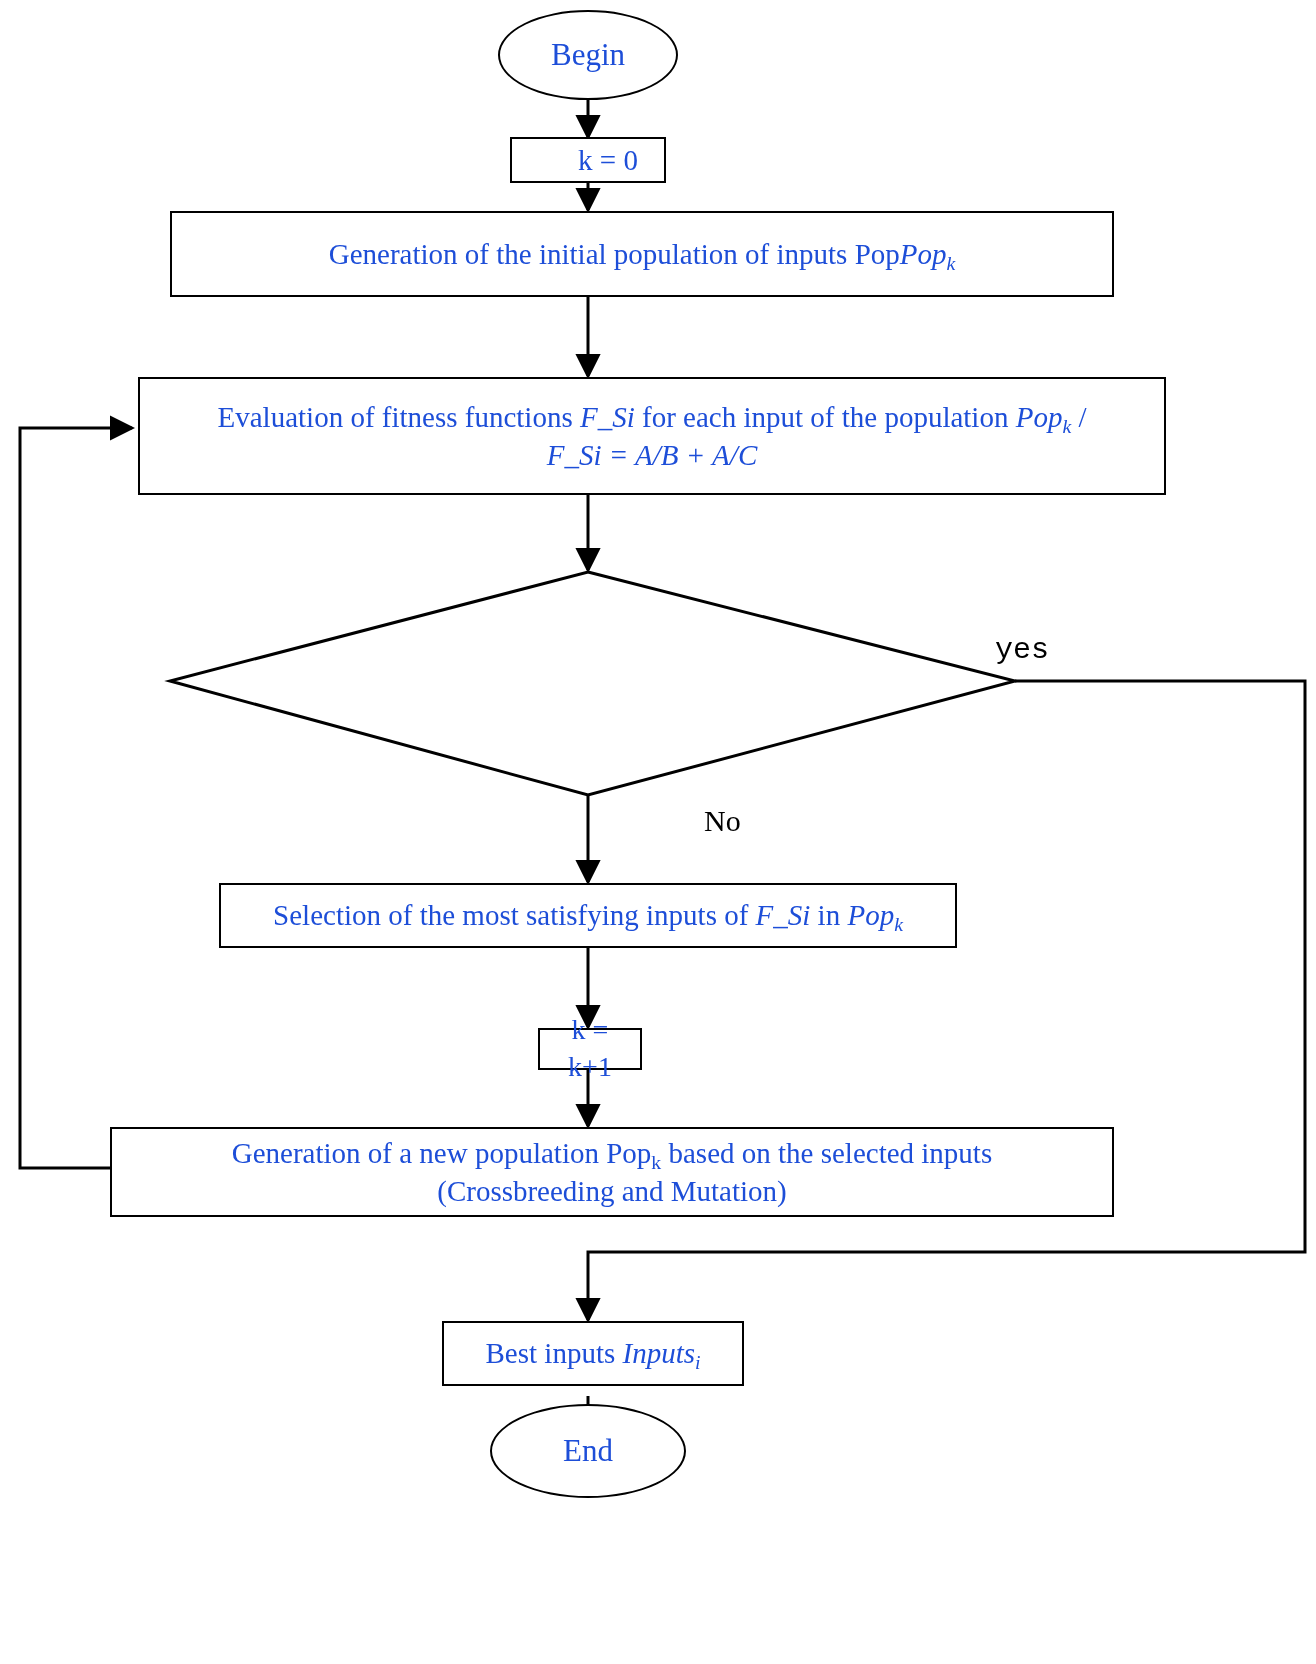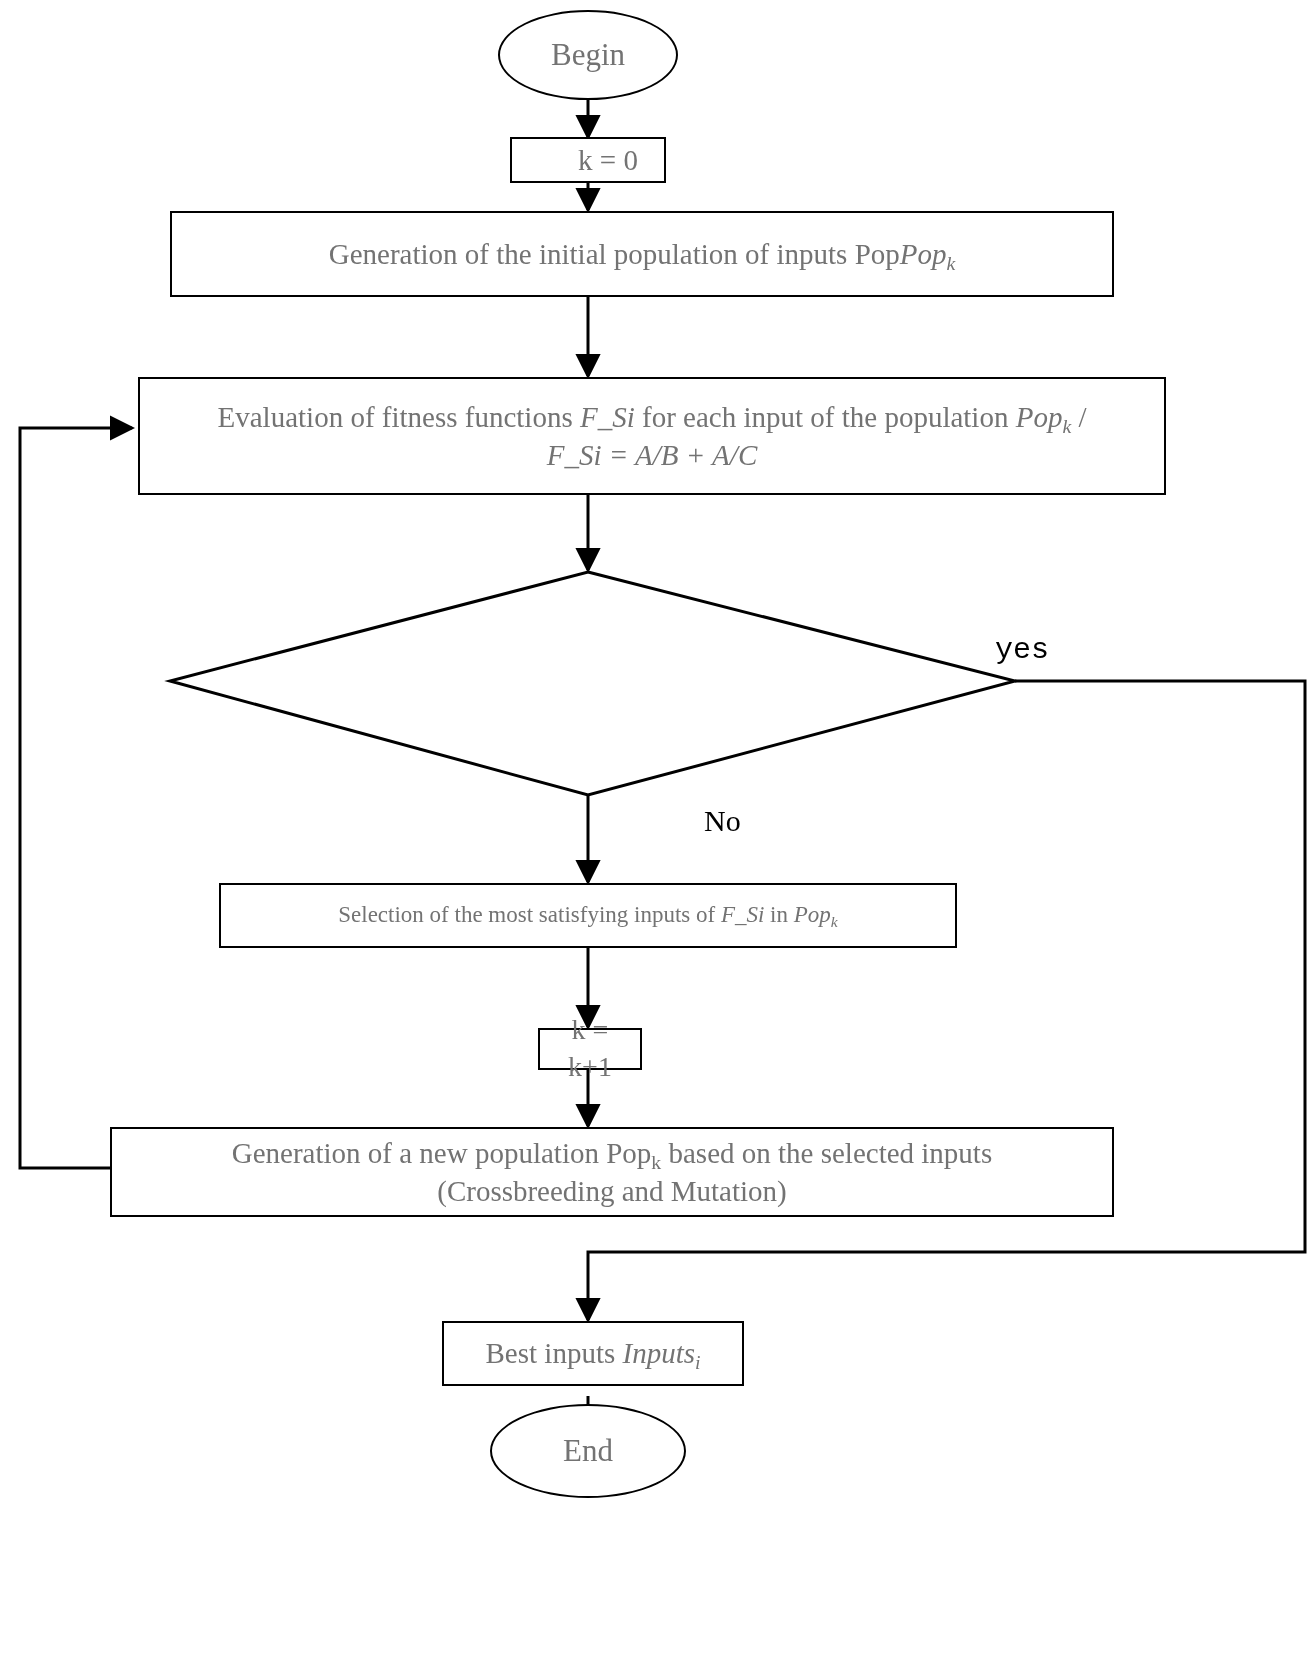--- a/index.html
+++ b/index.html
@@ -27,21 +27,21 @@
     pointer-events: none;
   }
   .node {
     position: absolute;
     box-sizing: border-box;
     display: flex;
     align-items: center;
     justify-content: center;
     text-align: center;
     background: #ffffff;
-    color: #737373;
+    color: #1d4ed8;
   }
   .proc {
     border: 2.5px solid #000;
   }
   .term {
     border: 2.5px solid #000;
     border-radius: 50%;
   }
   .node .txt {
     display: block;
@@ -114,21 +114,21 @@
 
   <div class="node proc" style="left:138px; top:377px; width:1028px; height:118px; font-size:29px;">
     <span class="txt"><span>Evaluation of fitness functions </span><i class="v">F_Si</i><span> for each input of the population </span><i class="v">Pop<sub>k</sub></i><span> /</span><br><i class="v">F_Si = A/B + A/C</i></span>
   </div>
 
 
   <div class="edge-label" style="left:995px; top:635px;font-family:Liberation Mono, monospace;">yes</div>
 
   <div class="edge-label" style="left:704px; top:806px;">No</div>
 
-  <div class="node proc" style="left:219px; top:883px; width:738px; height:65px; font-size:23px;justify-content:center;">
+  <div class="node proc" style="left:219px; top:883px; width:738px; height:65px; font-size:29px;justify-content:center;">
     <span class="txt"><span>Selection of the most satisfying inputs of </span><i class="v">F_Si</i><span> in </span><i class="v">Pop<sub>k</sub></i></span>
   </div>
 
   <div class="node proc" style="left:538px; top:1028px; width:104px; height:42px; font-size:28px;">
     <span class="txt">k = k+1</span>
   </div>
 
   <div class="node proc" style="left:442px; top:1321px; width:302px; height:65px; font-size:29px;">
     <span class="txt"><span>Best inputs </span><i class="v"><span>Inputs</span><sub>i</sub></i></span>
   </div>

